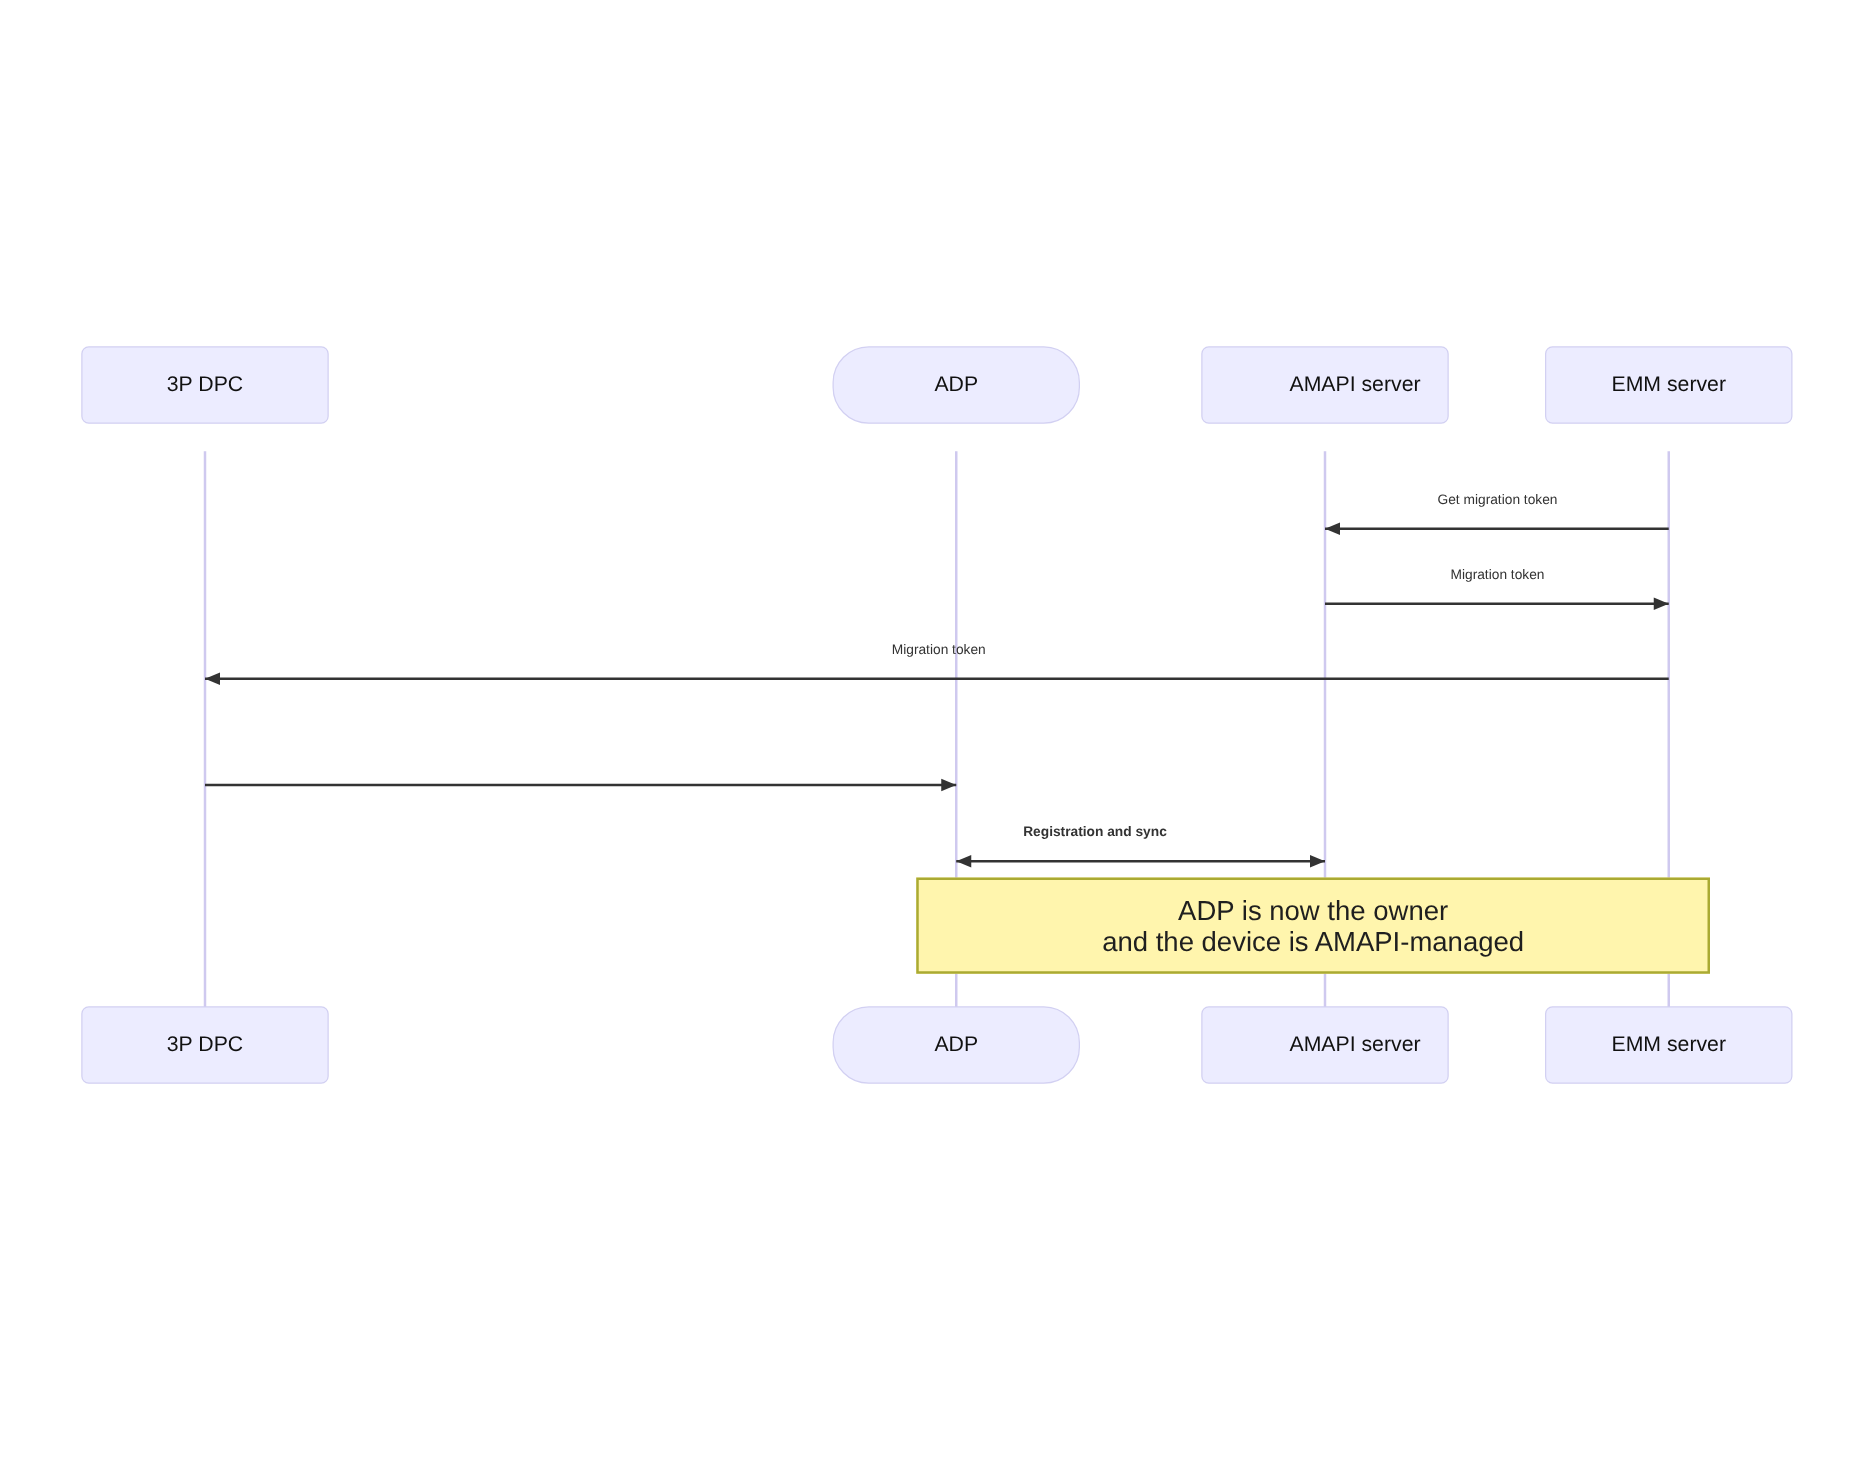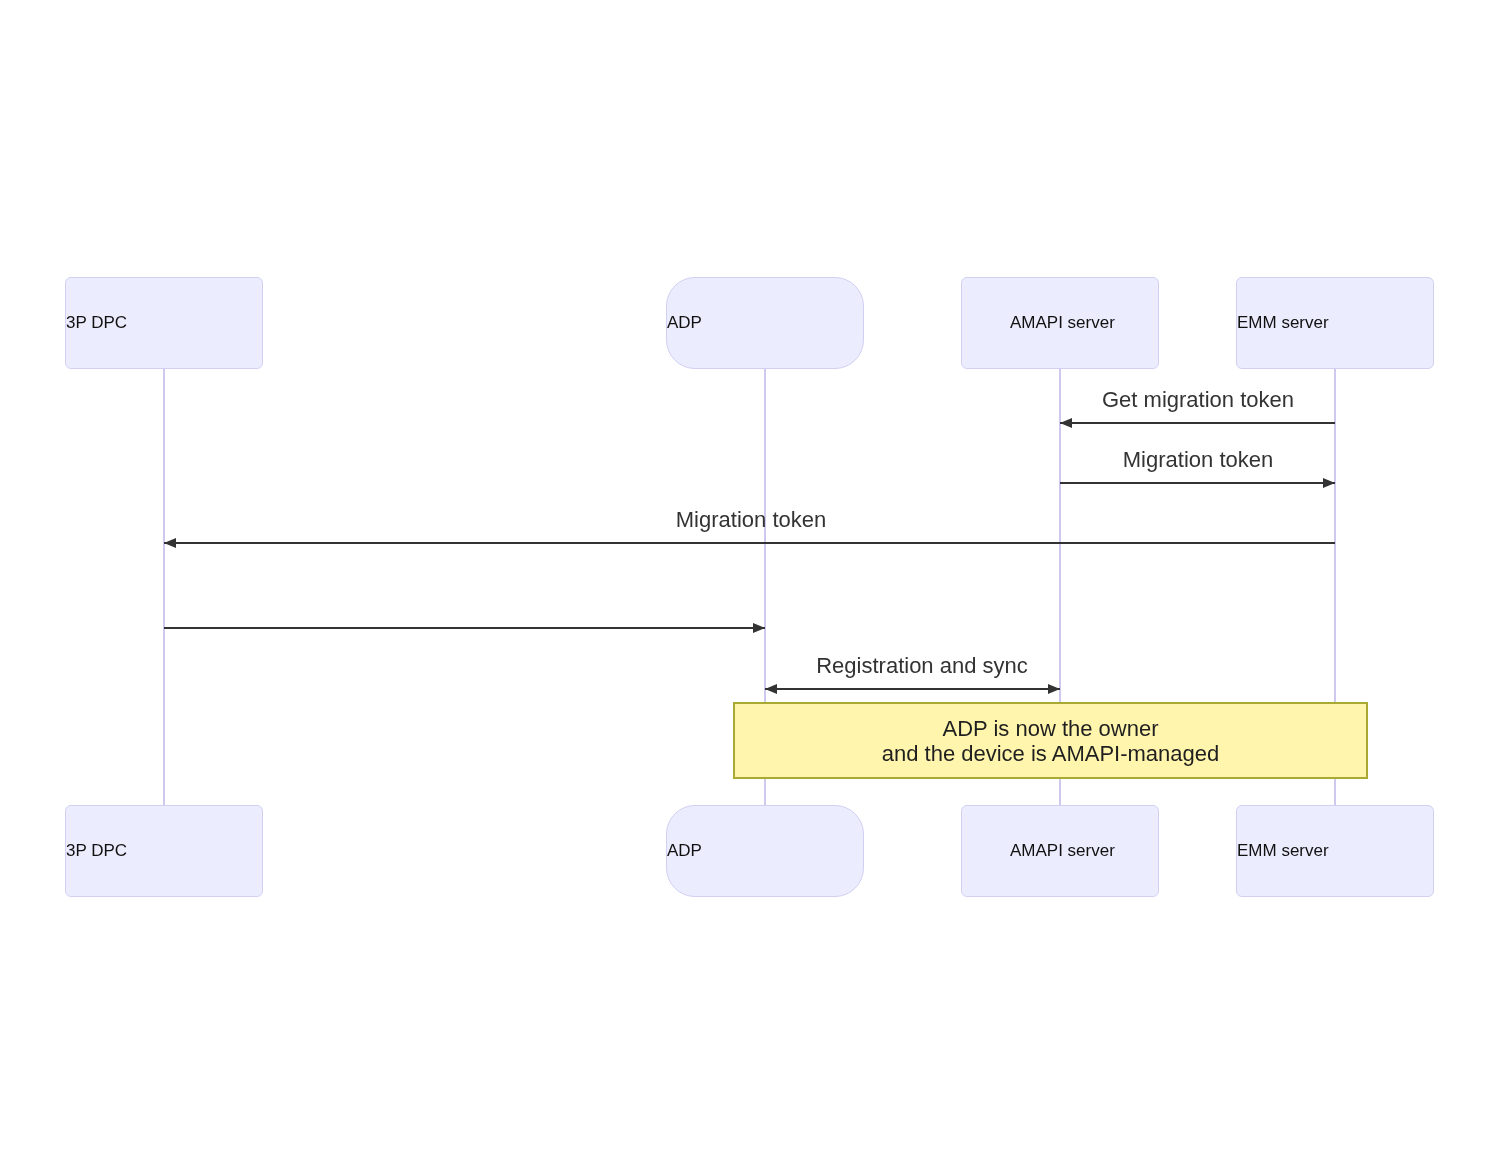--- a/index.html
+++ b/index.html
@@ -27,28 +27,28 @@
   }
   .lifeline.a0 { left: 163px; }
   .lifeline.a1 { left: 764px; }
   .lifeline.a2 { left: 1059px; }
   .lifeline.a3 { left: 1334px; }
 
   
   .actor {
     position: absolute;
     width: 198px;
-    height: 92px;
+    height: 62px;
     box-sizing: border-box;
     background: var(--actor-fill, #ececff);
     border: 1px solid var(--actor-border, #d2d0f2);
     border-radius: 6px;
     display: flex;
     align-items: center;
-    justify-content: flex-start;
+    justify-content: center;
     font-size: 17px;
     color: #111111;
     z-index: 2;
   }
   .actor.top { top: 277px; }
   .actor.bottom { top: 805px; }
   .actor.c0 { left: 65px; }
   .actor.c1 { left: 666px; border-radius: 29px; }
   .actor.c2 { left: 961px; padding-left: 48px; }
   .actor.c3 { left: 1236px; }
@@ -72,37 +72,37 @@
     left: 0;
     border-right: 12px solid var(--arrow, #333333);
   }
   .arrowhead.right {
     right: 0;
     border-left: 12px solid var(--arrow, #333333);
   }
   .msg-label {
     position: absolute;
     transform: translateX(-50%);
-    font-size: 22px;
+    font-size: 11px;
     line-height: 24px;
     color: var(--message-text, #333333);
     white-space: nowrap;
     text-align: right;
     z-index: 2;
   }
   .line1 { left: 1060px; top: 422px; width: 275px; }
   .label1 { left: 1198px; top: 388px; }
   .line2 { left: 1060px; top: 482px; width: 275px; }
   .label2 { left: 1198px; top: 448px; }
   .line3 { left: 164px; top: 542px; width: 1171px; }
   .label3 { left: 751px; top: 508px; }
   .line4 { left: 164px; top: 627px; width: 601px; }
   .label4 { left: 464px; top: 570px; }
   .line5 { left: 765px; top: 688px; width: 295px; }
-  .label5 { left: 922px; top: 654px; }
+  .label5 { left: 876px; top: 654px; font-weight: bold; }
 
   
   .note {
     position: absolute;
     left: 733px;
     top: 702px;
     width: 635px;
     height: 77px;
     box-sizing: border-box;
     background: var(--note-fill, #fff5ad);

